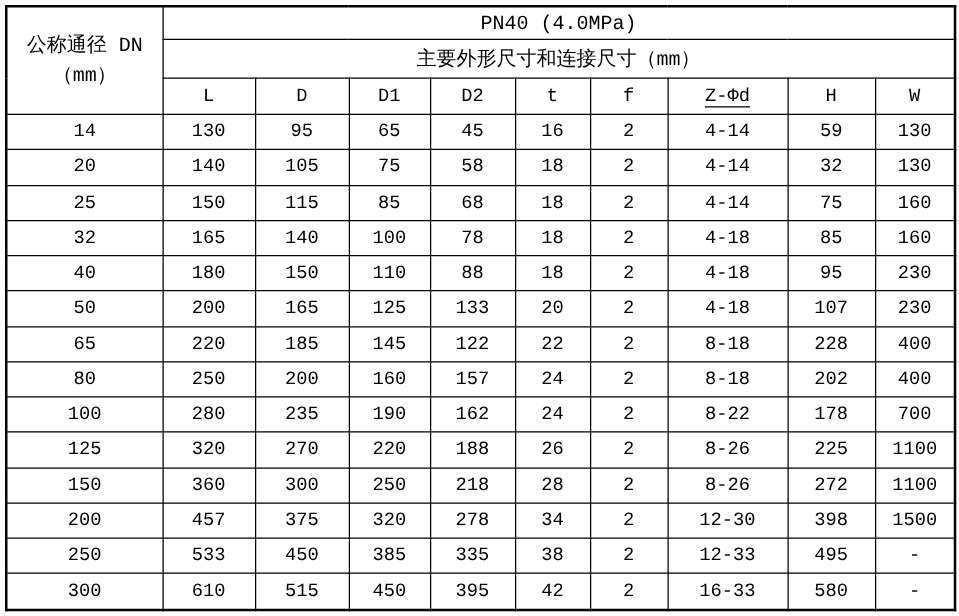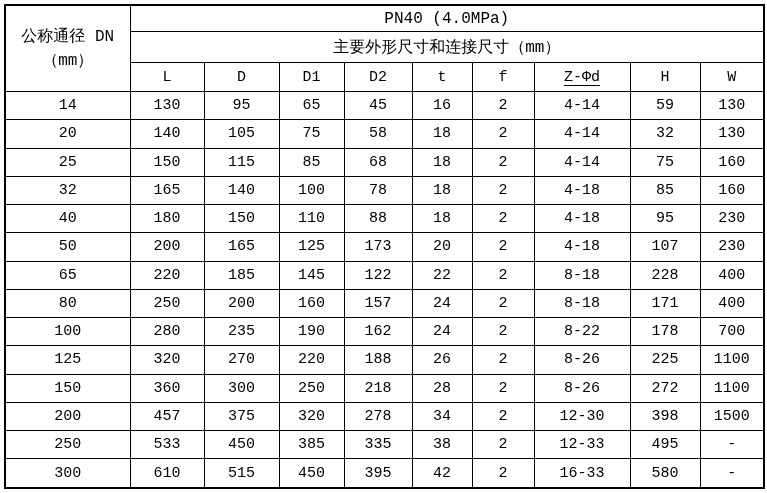--- a/index.html
+++ b/index.html
@@ -156,21 +156,21 @@
           <td>2</td>
           <td>4-18</td>
           <td>95</td>
           <td>230</td>
         </tr>
         <tr>
           <td>50</td>
           <td>200</td>
           <td>165</td>
           <td>125</td>
-          <td>173</td>
+          <td>133</td>
           <td>20</td>
           <td>2</td>
           <td>4-18</td>
           <td>107</td>
           <td>230</td>
         </tr>
         <tr>
           <td>65</td>
           <td>220</td>
           <td>185</td>
@@ -184,21 +184,21 @@
         </tr>
         <tr>
           <td>80</td>
           <td>250</td>
           <td>200</td>
           <td>160</td>
           <td>157</td>
           <td>24</td>
           <td>2</td>
           <td>8-18</td>
-          <td>171</td>
+          <td>202</td>
           <td>400</td>
         </tr>
         <tr>
           <td>100</td>
           <td>280</td>
           <td>235</td>
           <td>190</td>
           <td>162</td>
           <td>24</td>
           <td>2</td>

